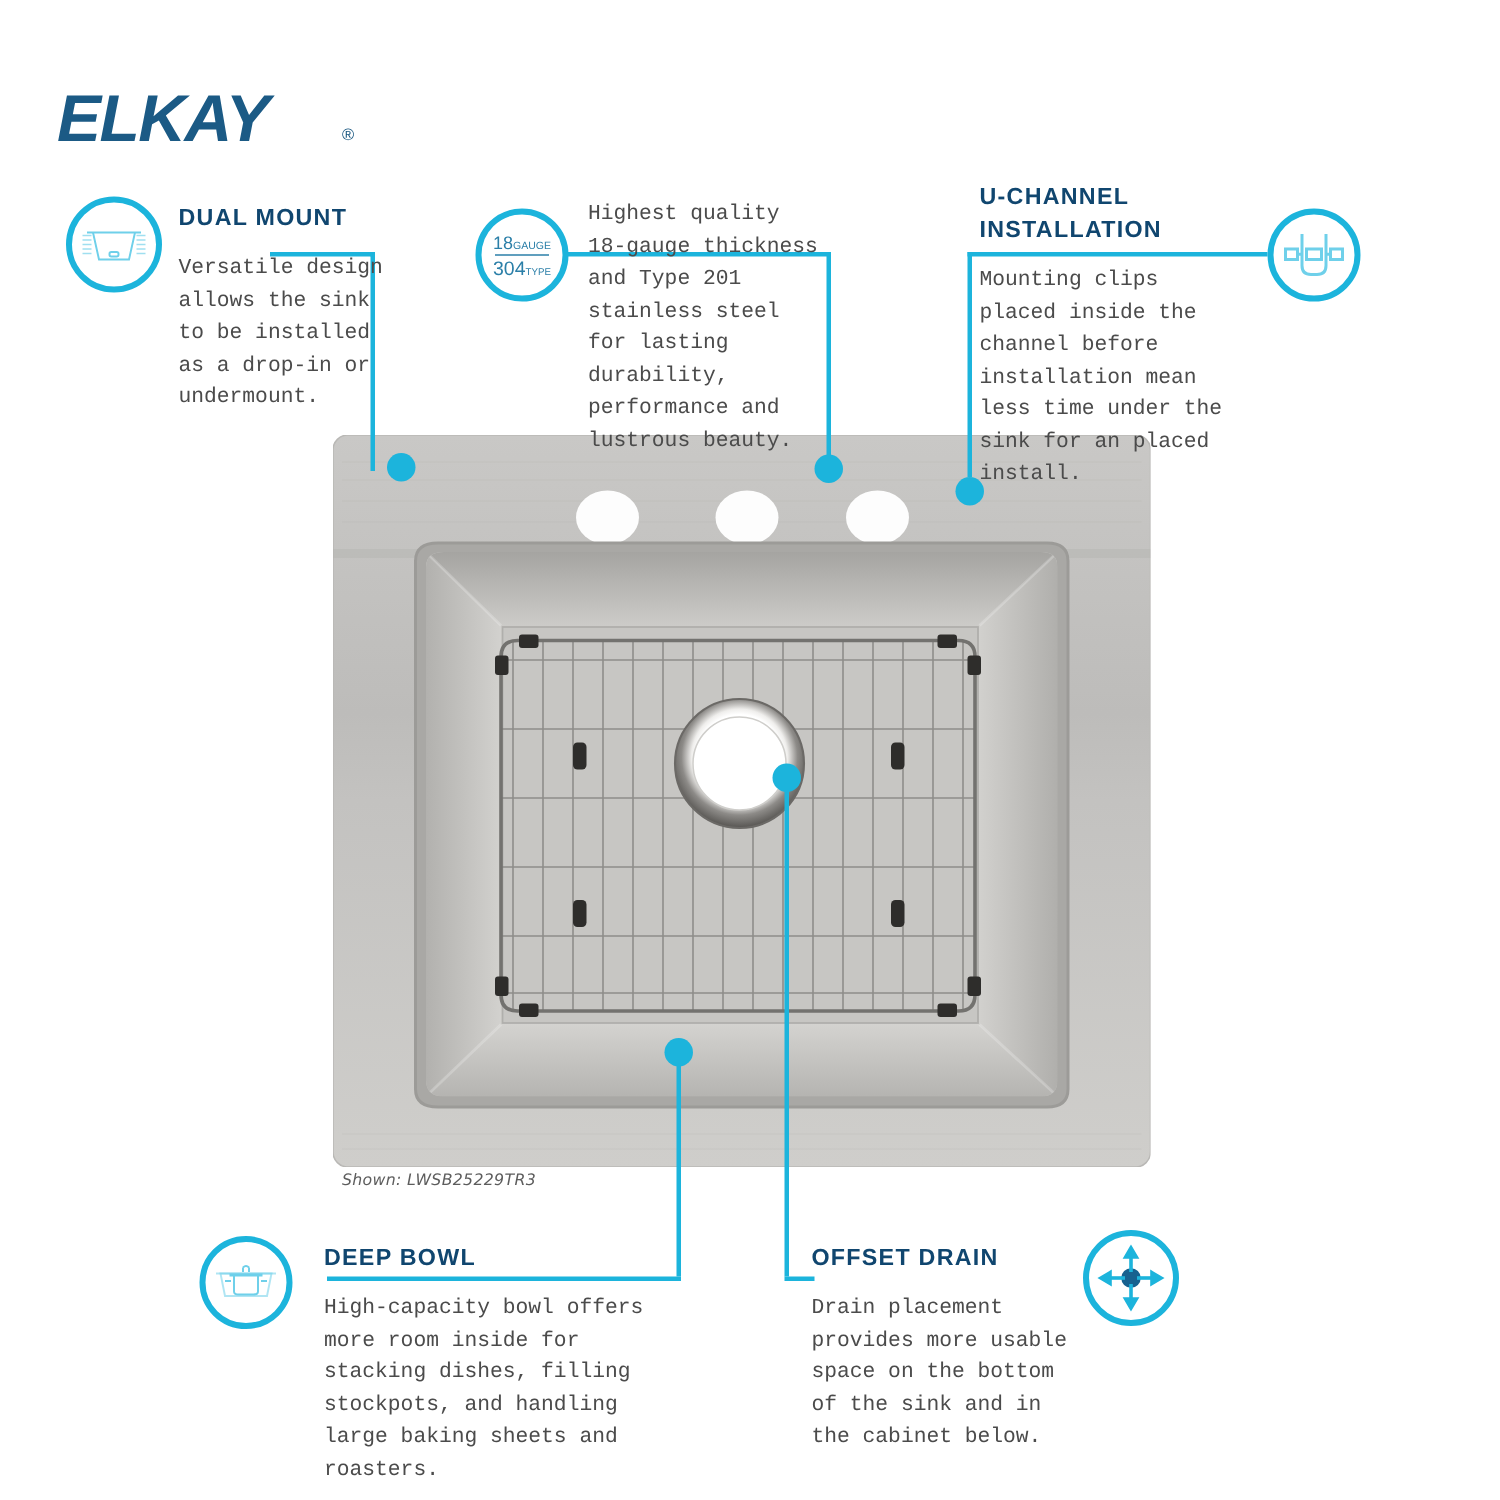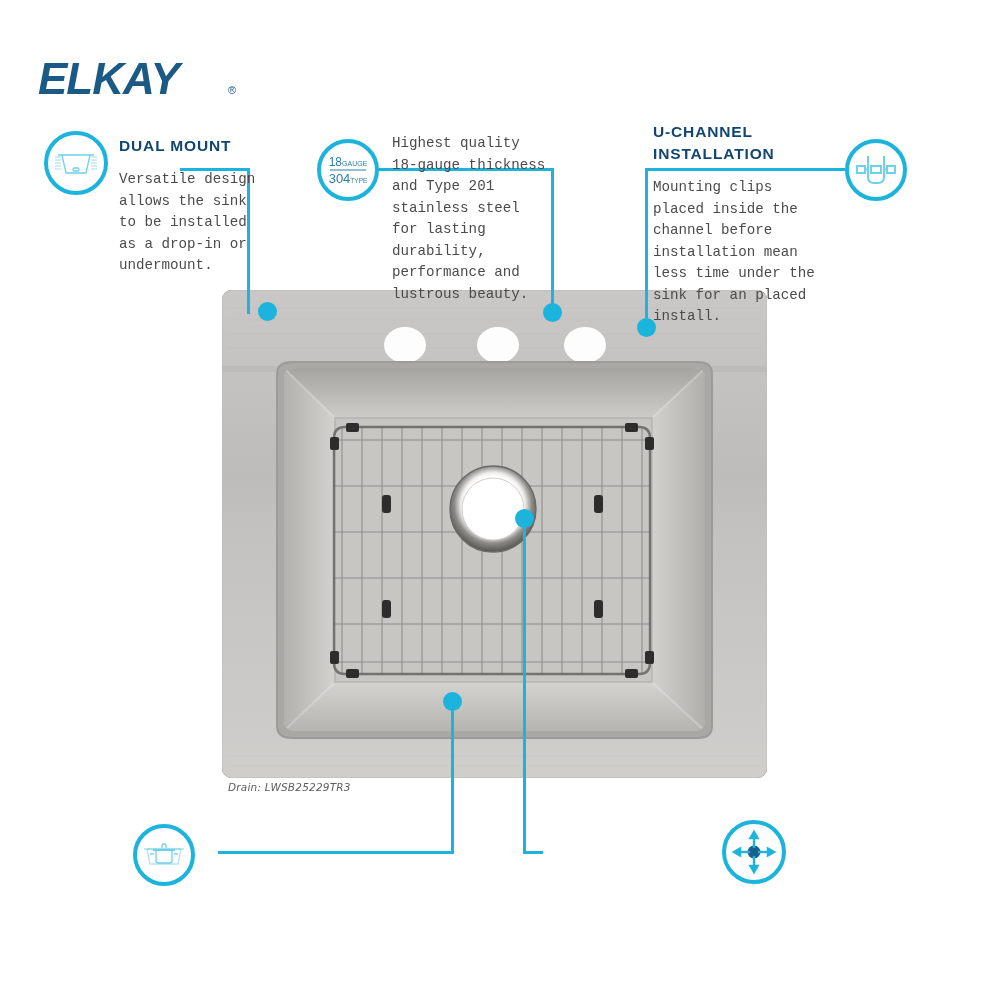--- a/index.html
+++ b/index.html
@@ -186,21 +186,21 @@
 
       <g>
         <circle cx="271" cy="219" r="43" fill="url(#drainG)"></circle>
         <circle cx="271" cy="219" r="43" fill="none" stroke="#6b6966" stroke-width="1.4"></circle>
         <circle cx="271" cy="219" r="31" fill="#ffffff"></circle>
         <circle cx="271" cy="219" r="31" fill="none" stroke="#cfcecb" stroke-width="1"></circle>
       </g>
     </svg>
   </div>
 
-  <div class="caption">Drain: LWSB25229TR3</div>
+  <div class="caption">Shown: LWSB25229TR3</div>
 
   <div class="logo">
     <svg width="210" height="46" viewBox="0 0 210 46">
       <g fill="#1b5a85" font-family="Liberation Sans, sans-serif" font-size="44" font-weight="bold" font-style="italic" letter-spacing="-1">
         <text x="0" y="36">ELKAY</text>
       </g>
     </svg>
   </div>
   <div class="logo-reg">®</div>
 
@@ -285,30 +285,38 @@
         <path d="M10 21 L13 36 L41 36 L44 21 Z" opacity="0.55"></path>
         <line x1="7" y1="21" x2="47" y2="21" opacity="0.55"></line>
         <path d="M19 22 L19 33 Q19 35 22 35 L32 35 Q35 35 35 33 L35 22"></path>
         <line x1="16" y1="22" x2="38" y2="22" stroke-width="2"></line>
         <path d="M25 17 L25 20 M29 17 L29 20 M25 17 Q27 15 29 17"></path>
         <line x1="13" y1="26" x2="17" y2="26"></line>
         <line x1="37" y1="26" x2="41" y2="26"></line>
       </g>
     </svg>
   </div>
+  <div class="callout" style="left:216px;top:828px;width:246px;">
+    <div class="c-head">DEEP BOWL</div>
+    <div class="c-body" style="margin-top:12px;">High-capacity bowl offers more room inside for stacking dishes, filling stockpots, and handling large baking sheets and roasters.</div>
+  </div>
 
   <div class="icon-circle" style="left:722px;top:820px;width:64px;height:64px;">
     <svg width="56" height="56" viewBox="0 0 56 56">
       <circle cx="28" cy="28" r="6.5" fill="#17618f"></circle>
       <g stroke="#1CB4DC" stroke-width="2.4" fill="#1CB4DC">
         <line x1="28" y1="24" x2="28" y2="13"></line>
         <polygon points="28,8 24.5,14 31.5,14"></polygon>
         <line x1="28" y1="32" x2="28" y2="43"></line>
         <polygon points="28,48 24.5,42 31.5,42"></polygon>
         <line x1="24" y1="28" x2="13" y2="28"></line>
         <polygon points="8,28 14,24.5 14,31.5"></polygon>
         <line x1="32" y1="28" x2="43" y2="28"></line>
         <polygon points="48,28 42,24.5 42,31.5"></polygon>
       </g>
     </svg>
   </div>
+  <div class="callout" style="left:541px;top:828px;width:172px;">
+    <div class="c-head">OFFSET DRAIN</div>
+    <div class="c-body" style="margin-top:12px;">Drain placement provides more usable space on the bottom of the sink and in the cabinet below.</div>
+  </div>
 
 </div>
 
 </body></html>

